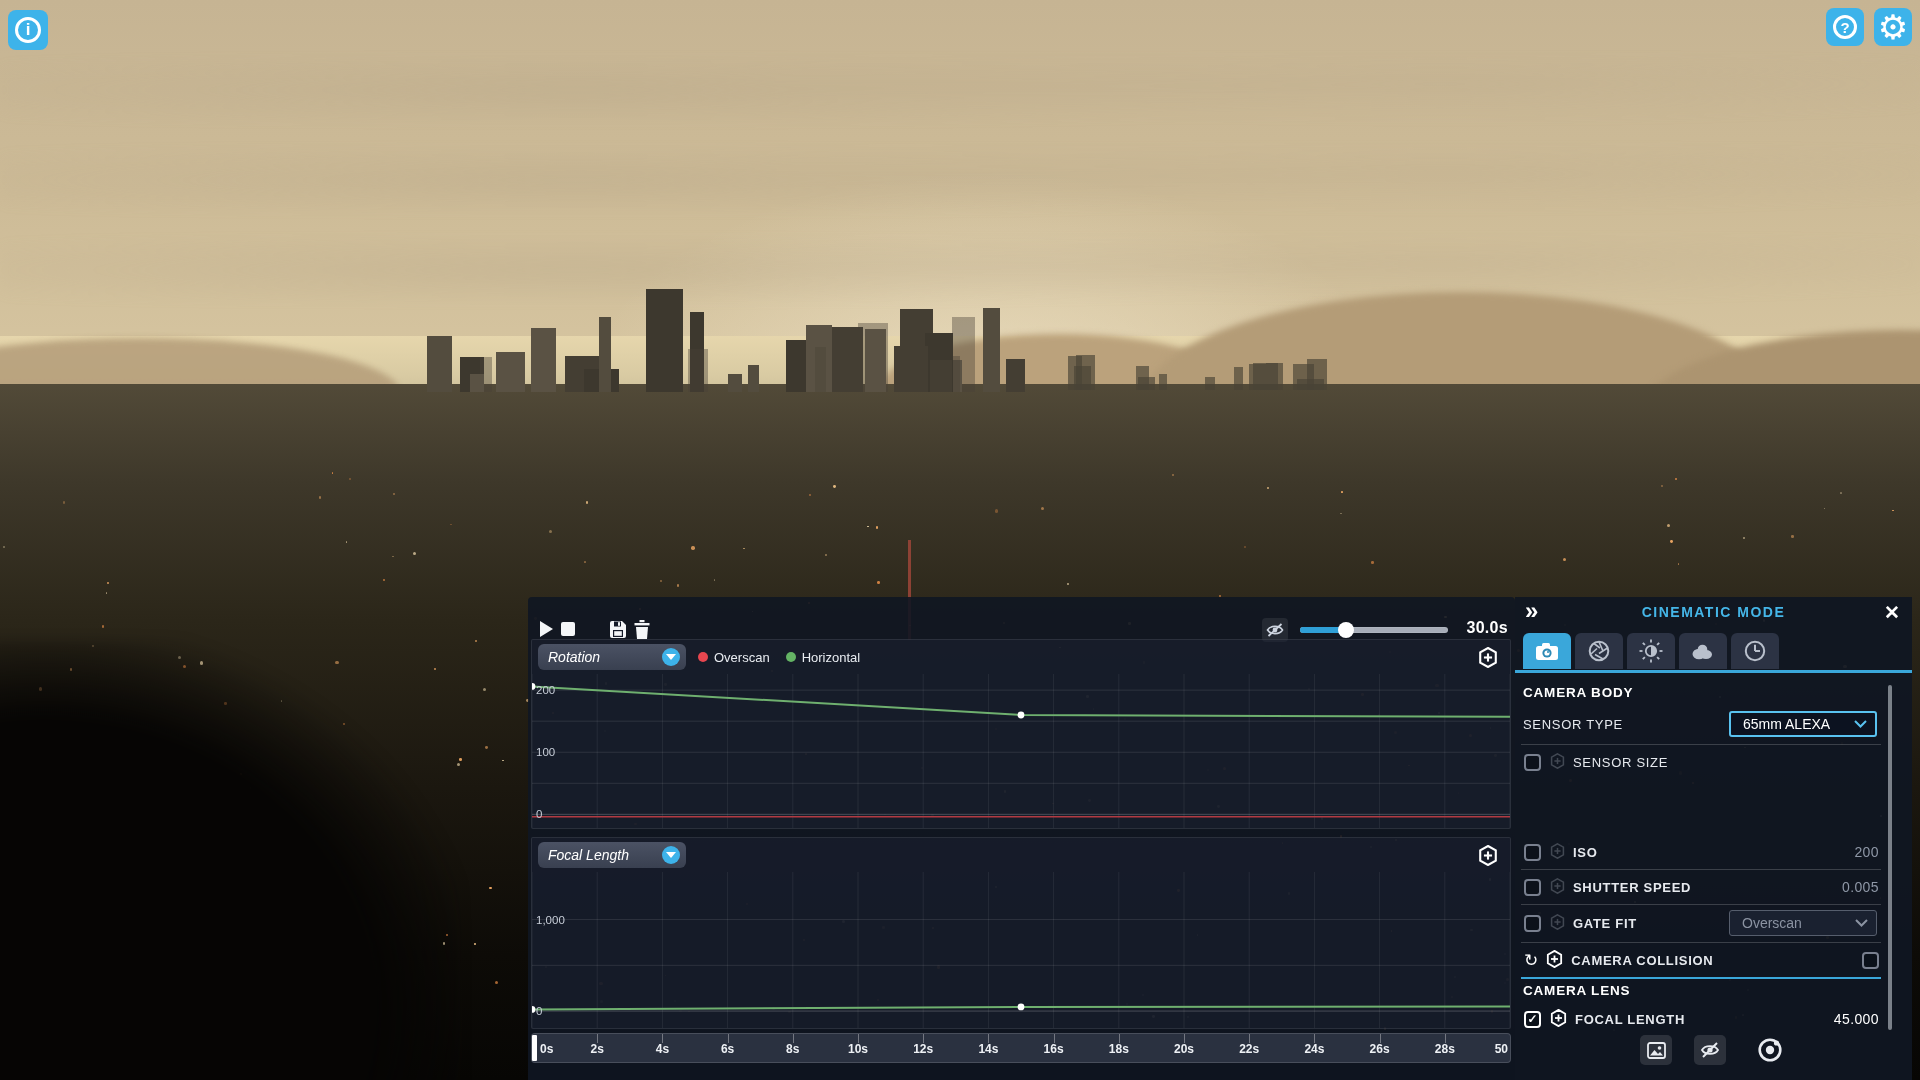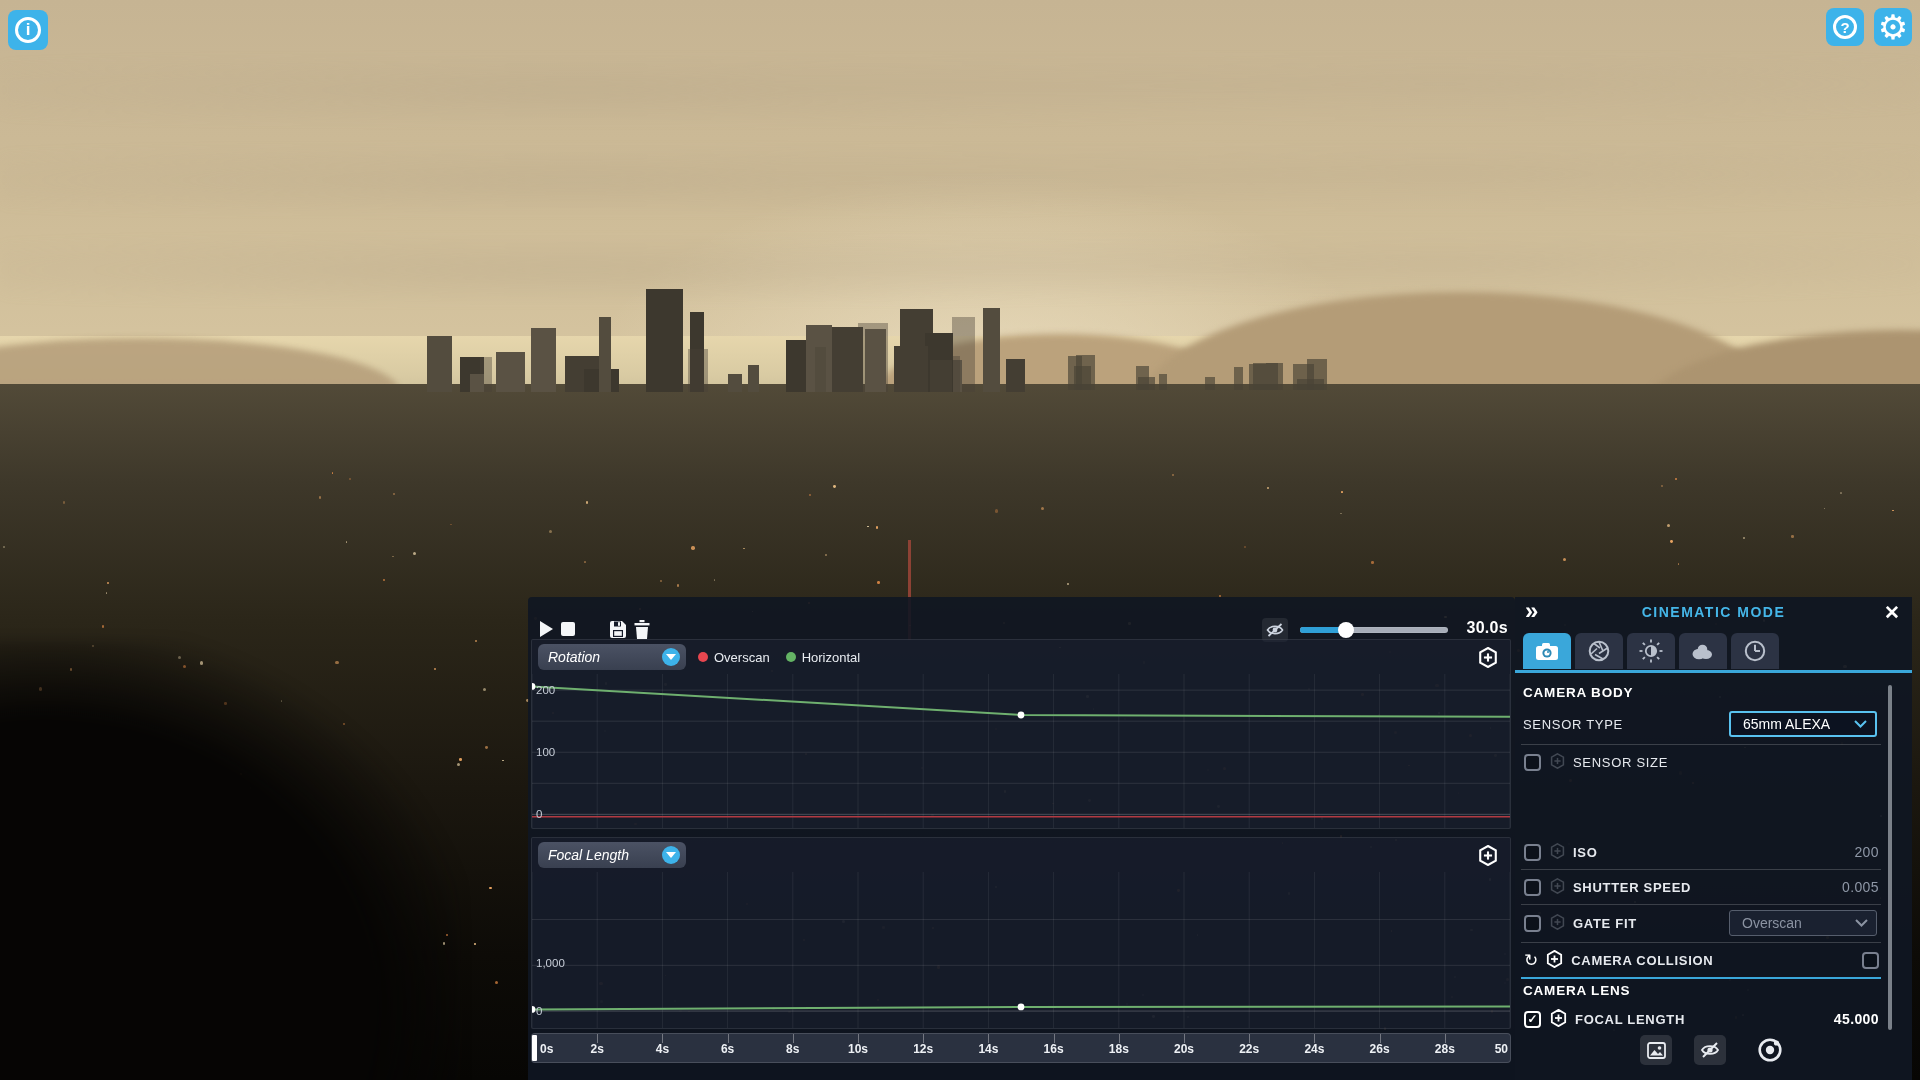--- a/index.html
+++ b/index.html
@@ -104,21 +104,21 @@
 
   .p-body { position:absolute; left:6px; top:0; width:360px; height:100%; font-size:13px; }
   .sec-h { position:absolute; left:2px; font-size:13.5px; font-weight:bold; color:#fff; letter-spacing:.8px; }
   .prow { position:absolute; left:0; width:100%; display:flex; align-items:center; }
   .divider { position:absolute; left:0; width:100%; height:1px; background:rgba(255,255,255,.18); }
   .divider.blue { height:2px; background:#3aa7da; }
   .subrow { background:rgba(255,255,255,.055); border-radius:2px; }
   .plabel { letter-spacing:.7px; color:#e6e9ee; }
   .plabel.dim { color:#7b8392; }
   .pvalue { position:absolute; right:2px; font-size:14px; color:#8e97a6; letter-spacing:.4px; }
-  .pvalue.white { color:#fff; font-weight:bold;text-align:center; }
+  .pvalue.white { color:#fff; font-weight:normal;text-align:center; }
   .pcheck { width:17px; height:17px; border:2px solid #79808f; border-radius:4px;
             background:rgba(10,14,22,.55); margin:0 9px 0 3px; flex:none; cursor:pointer;
             display:flex; align-items:center; justify-content:center; }
   .pcheck.checked { border-color:#fff; }
   .pcheck.checked::after { content:"\2713"; color:#fff; font-size:12px; font-weight:bold; }
   .pcheck.right { position:absolute; right:2px; margin:0; }
   .kf { margin-right:8px; flex:none; opacity:.32; }
   .kf.bright { opacity:1; }
   .pdrop { position:absolute; right:4px; width:148px; height:26px; border-radius:3px;
            display:flex; align-items:center; justify-content:space-between; padding:0 8px 0 12px;
@@ -531,21 +531,21 @@
             <line x1="847.6" y1="0" x2="847.6" y2="156" stroke="rgba(255,255,255,0.07)"></line>
             <line x1="912.8000000000001" y1="0" x2="912.8000000000001" y2="156" stroke="rgba(255,255,255,0.07)"></line>
             <line x1="978" y1="0" x2="978" y2="156" stroke="rgba(255,255,255,0.07)"></line>
             <line x1="0" y1="139.0733137829912" x2="978" y2="139.0733137829912" stroke="rgba(255,255,255,0.22)"></line>
             <line x1="0" y1="93.32551319648094" x2="978" y2="93.32551319648094" stroke="rgba(255,255,255,0.1)"></line>
             <line x1="0" y1="47.577712609970675" x2="978" y2="47.577712609970675" stroke="rgba(255,255,255,0.1)"></line>
             <polyline points="0,137.42639296187684 489,134.9560117302053 978,134.49853372434018" fill="none" stroke="#6fb06f" stroke-width="2"></polyline>
             <circle cx="0" cy="137.42639296187684" r="3.4" fill="#ffffff"></circle>
             <circle cx="489" cy="134.9560117302053" r="3.4" fill="#ffffff"></circle>
           </svg>
-      <div class="ytick" style="top: 47.5777px; margin-top: 43px;">1,000</div>
+      <div class="ytick" style="top: 47.5777px;">1,000</div>
           <div class="ytick" style="top: 139.073px;">0</div>
         </div>
     </div>
 
     <div class="time-axis" id="time-axis">
       <div class="playhead"></div>
     <div class="tlabel first" style="left: 8px;">0s</div>
         <div class="tick" style="left: 65.2px;"></div>
         <div class="tlabel" style="left: 65.2px;">2s</div>
         <div class="tick" style="left: 130.4px;"></div>

